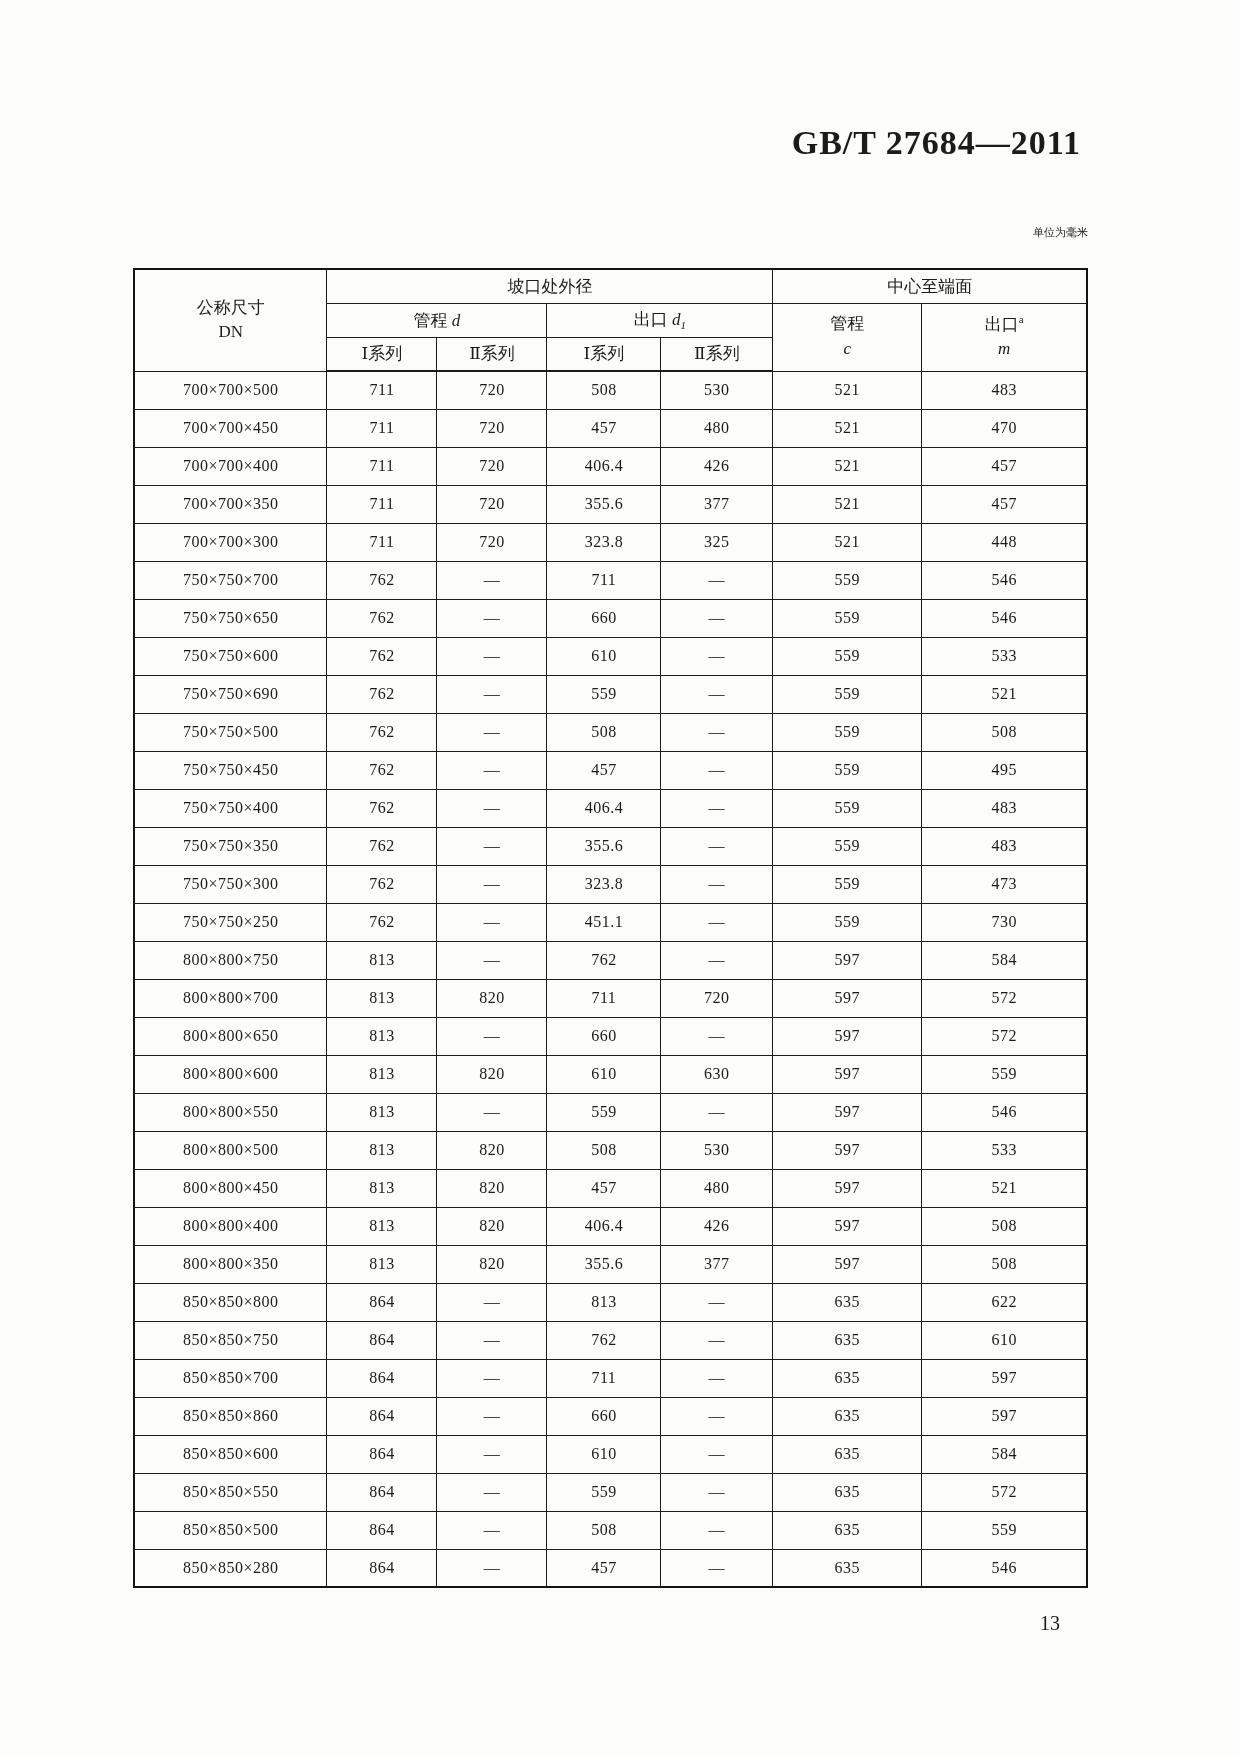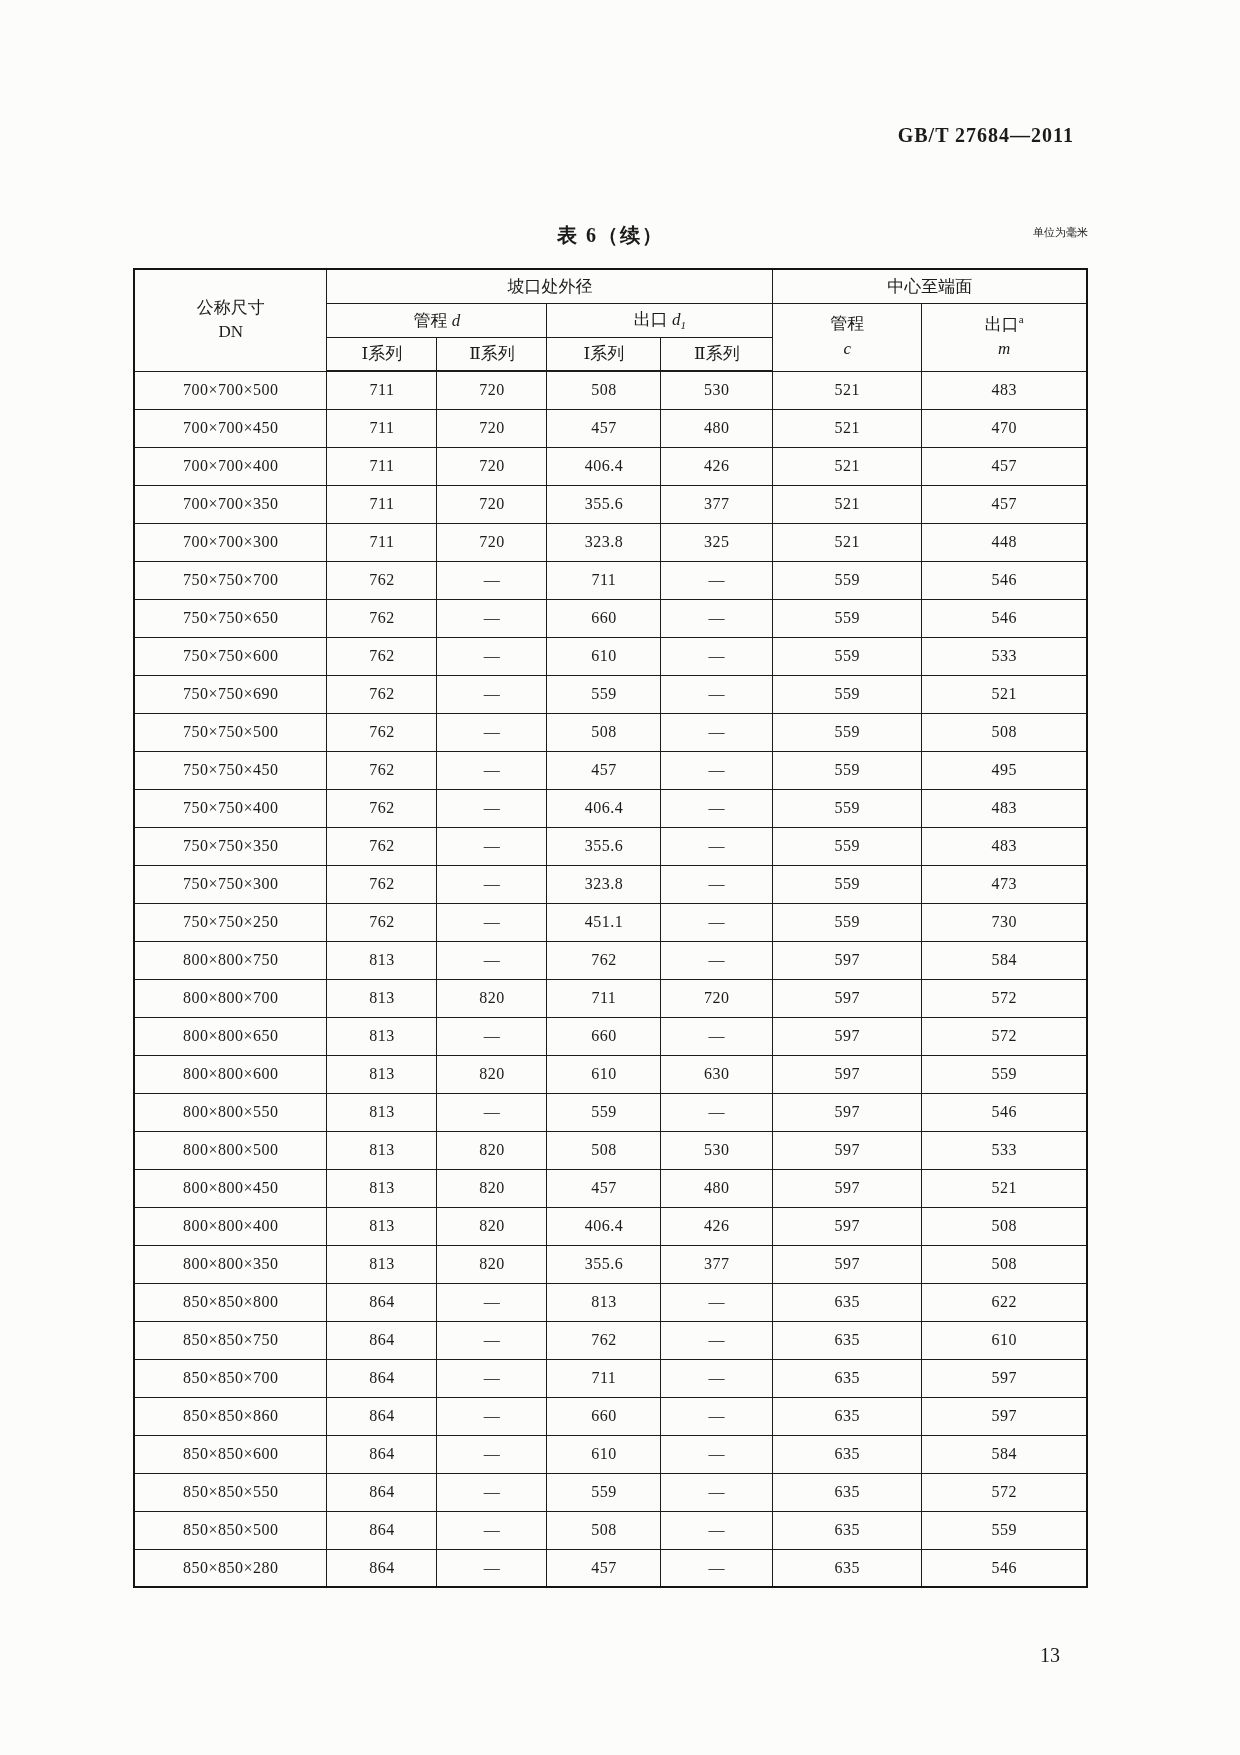--- a/index.html
+++ b/index.html
@@ -10,24 +10,24 @@
     width: 1240px;
     height: 1755px;
     position: relative;
     background: #fcfcfa;
     color: #1b1b1b;
     font-family: "Liberation Serif", "DejaVu Serif", serif;
   }
   .doc-number {
     position: absolute;
     top: 124px;
-    left: 119px;
+    left: 126px;
     width: 955px;
     text-align: right;
-    font-size: 20px;
+    font-size: 34px;
     font-weight: bold;
     letter-spacing: 1px;
   }
   .caption-row {
     position: absolute;
     top: 222px;
     left: 133px;
     width: 955px;
     height: 32px;
   }
@@ -72,30 +72,28 @@
   .two-line { line-height: 1.45; }
   sup.fn { font-size: 11px; }
   sub.idx { font-size: 11px; }
   .page-number {
     position: absolute;
     top: 1612px;
     left: 995px;
     width: 110px;
     text-align: center;
     font-size: 20px;
-    margin-top: 32px;
   }
 </style>
 </head>
 <body>
 
 <div class="doc-number">GB/T 27684—2011</div>
 
 <div class="caption-row">
-  <span class="table-title">表 6（续）</span>
   <span class="unit-note">单位为毫米</span>
 </div>
 
 <table class="spec">
   <colgroup>
     <col style="width:20.25%">
     <col style="width:11.54%">
     <col style="width:11.54%">
     <col style="width:11.96%">
     <col style="width:11.75%">

